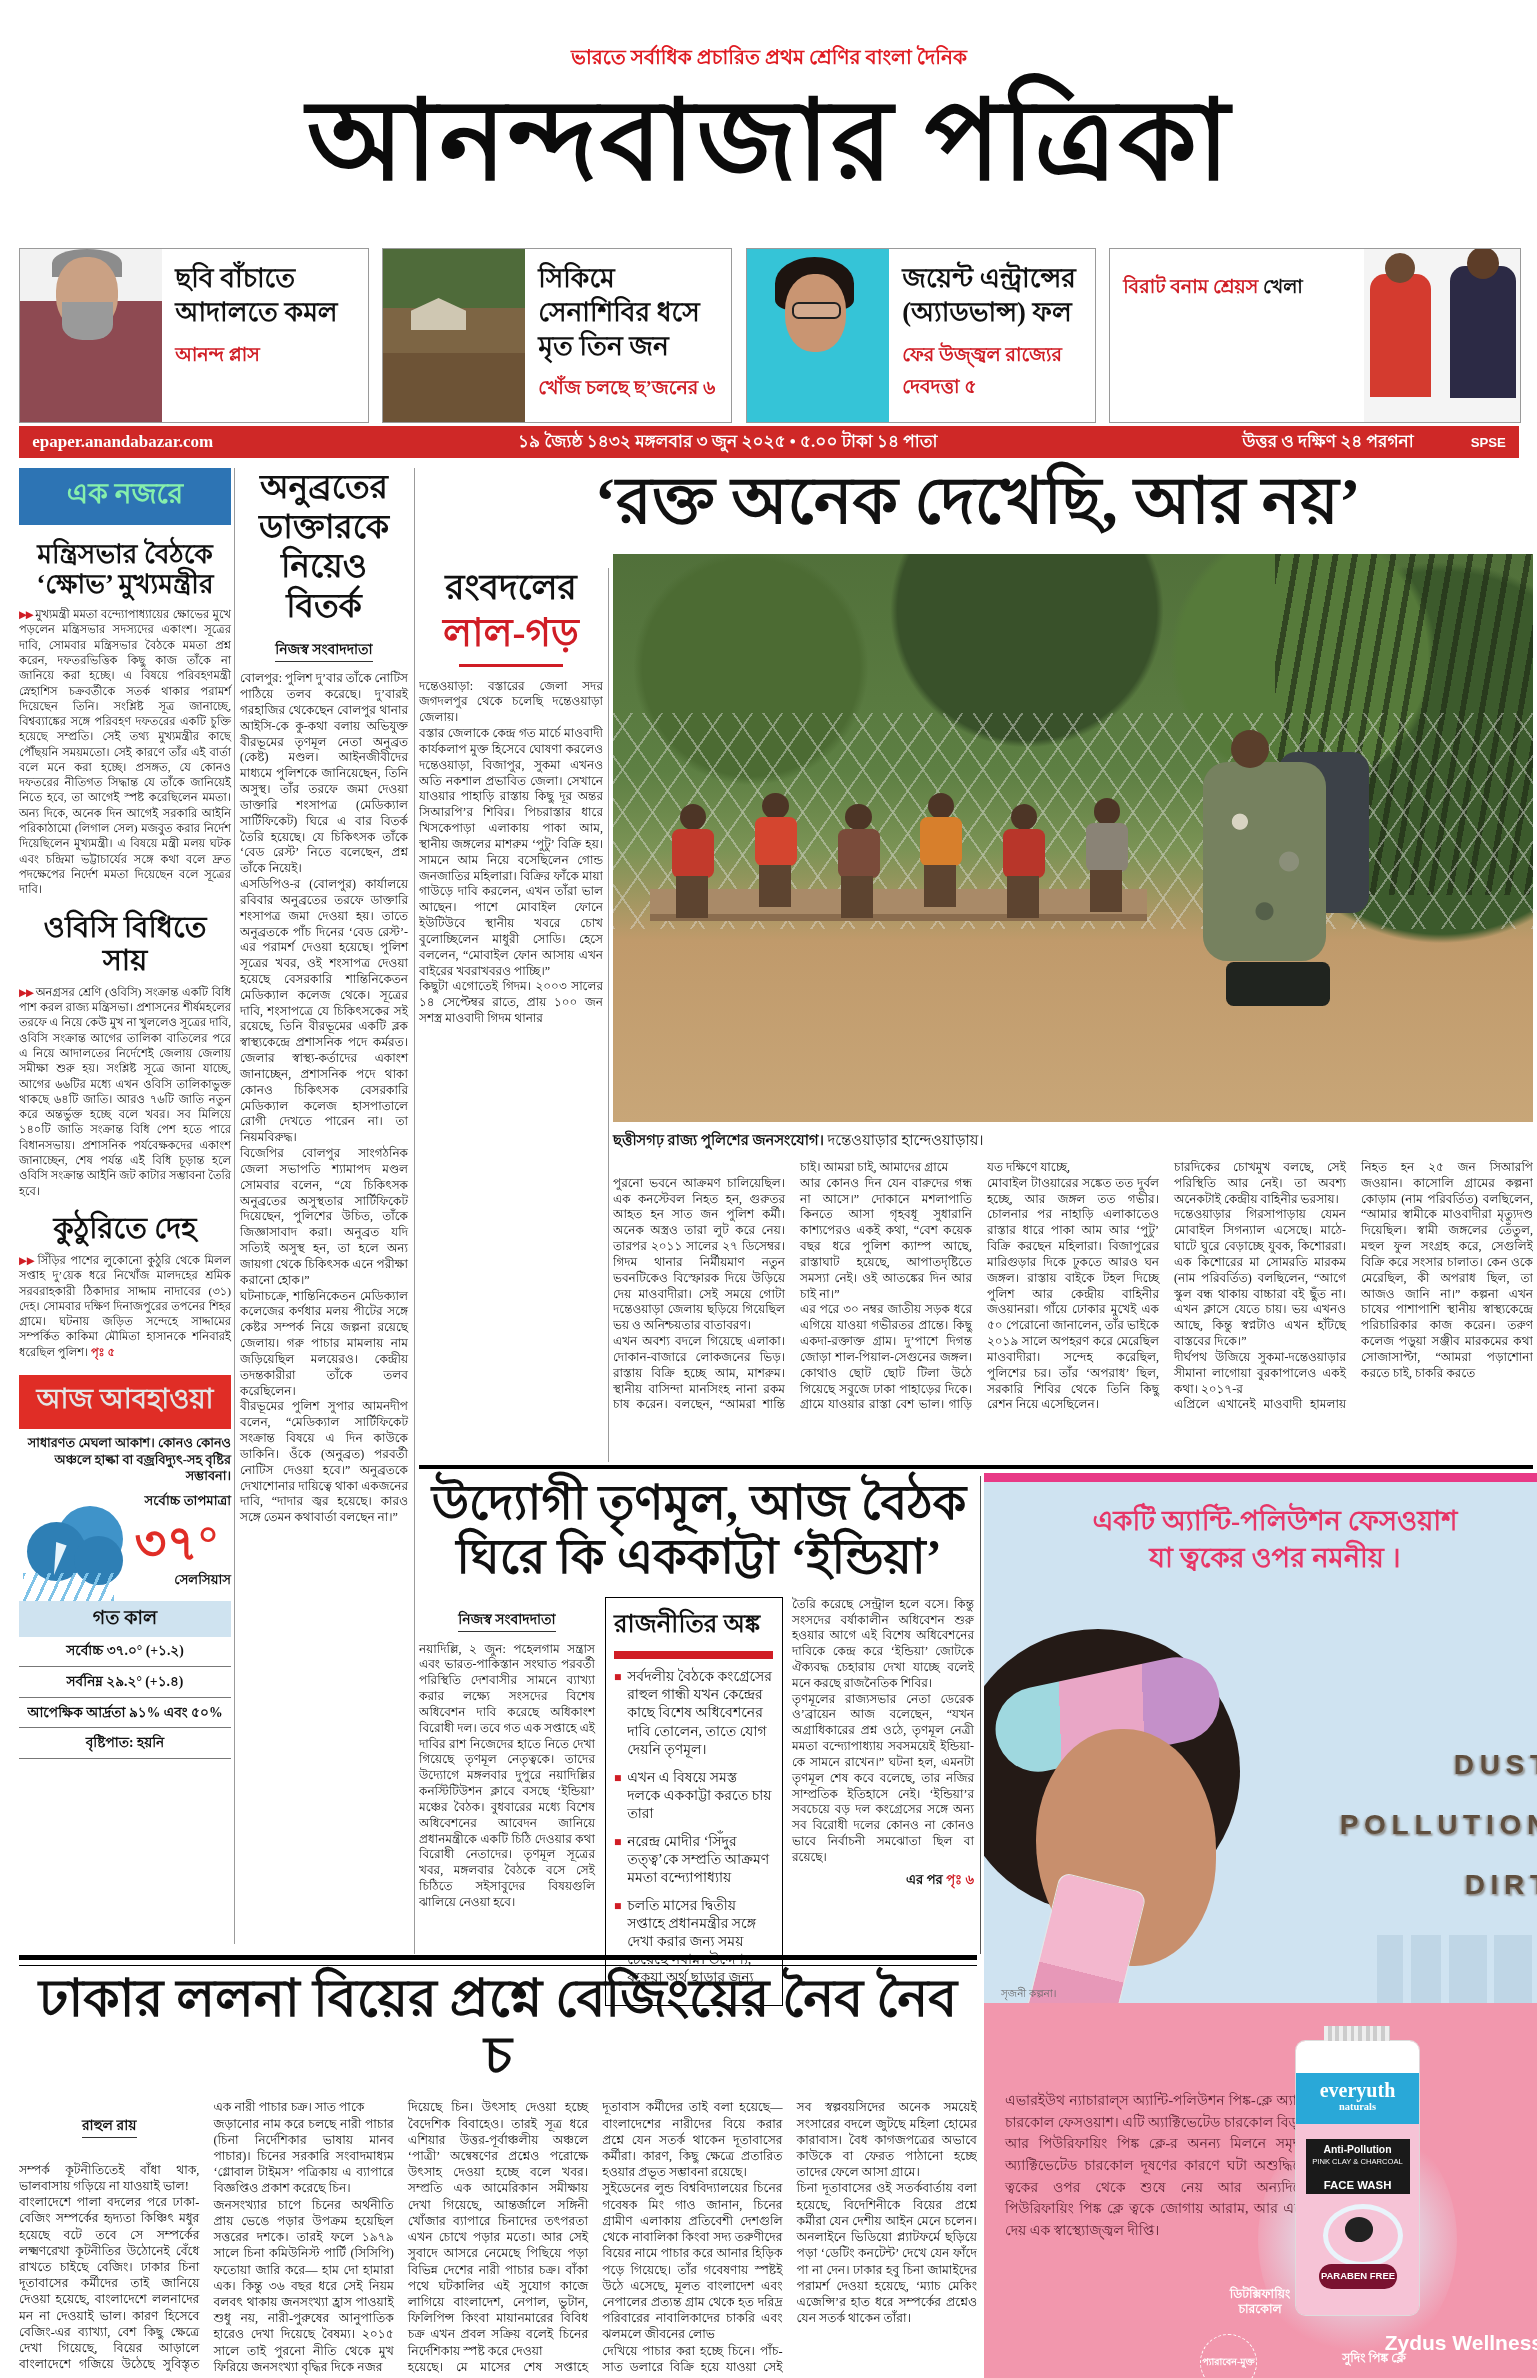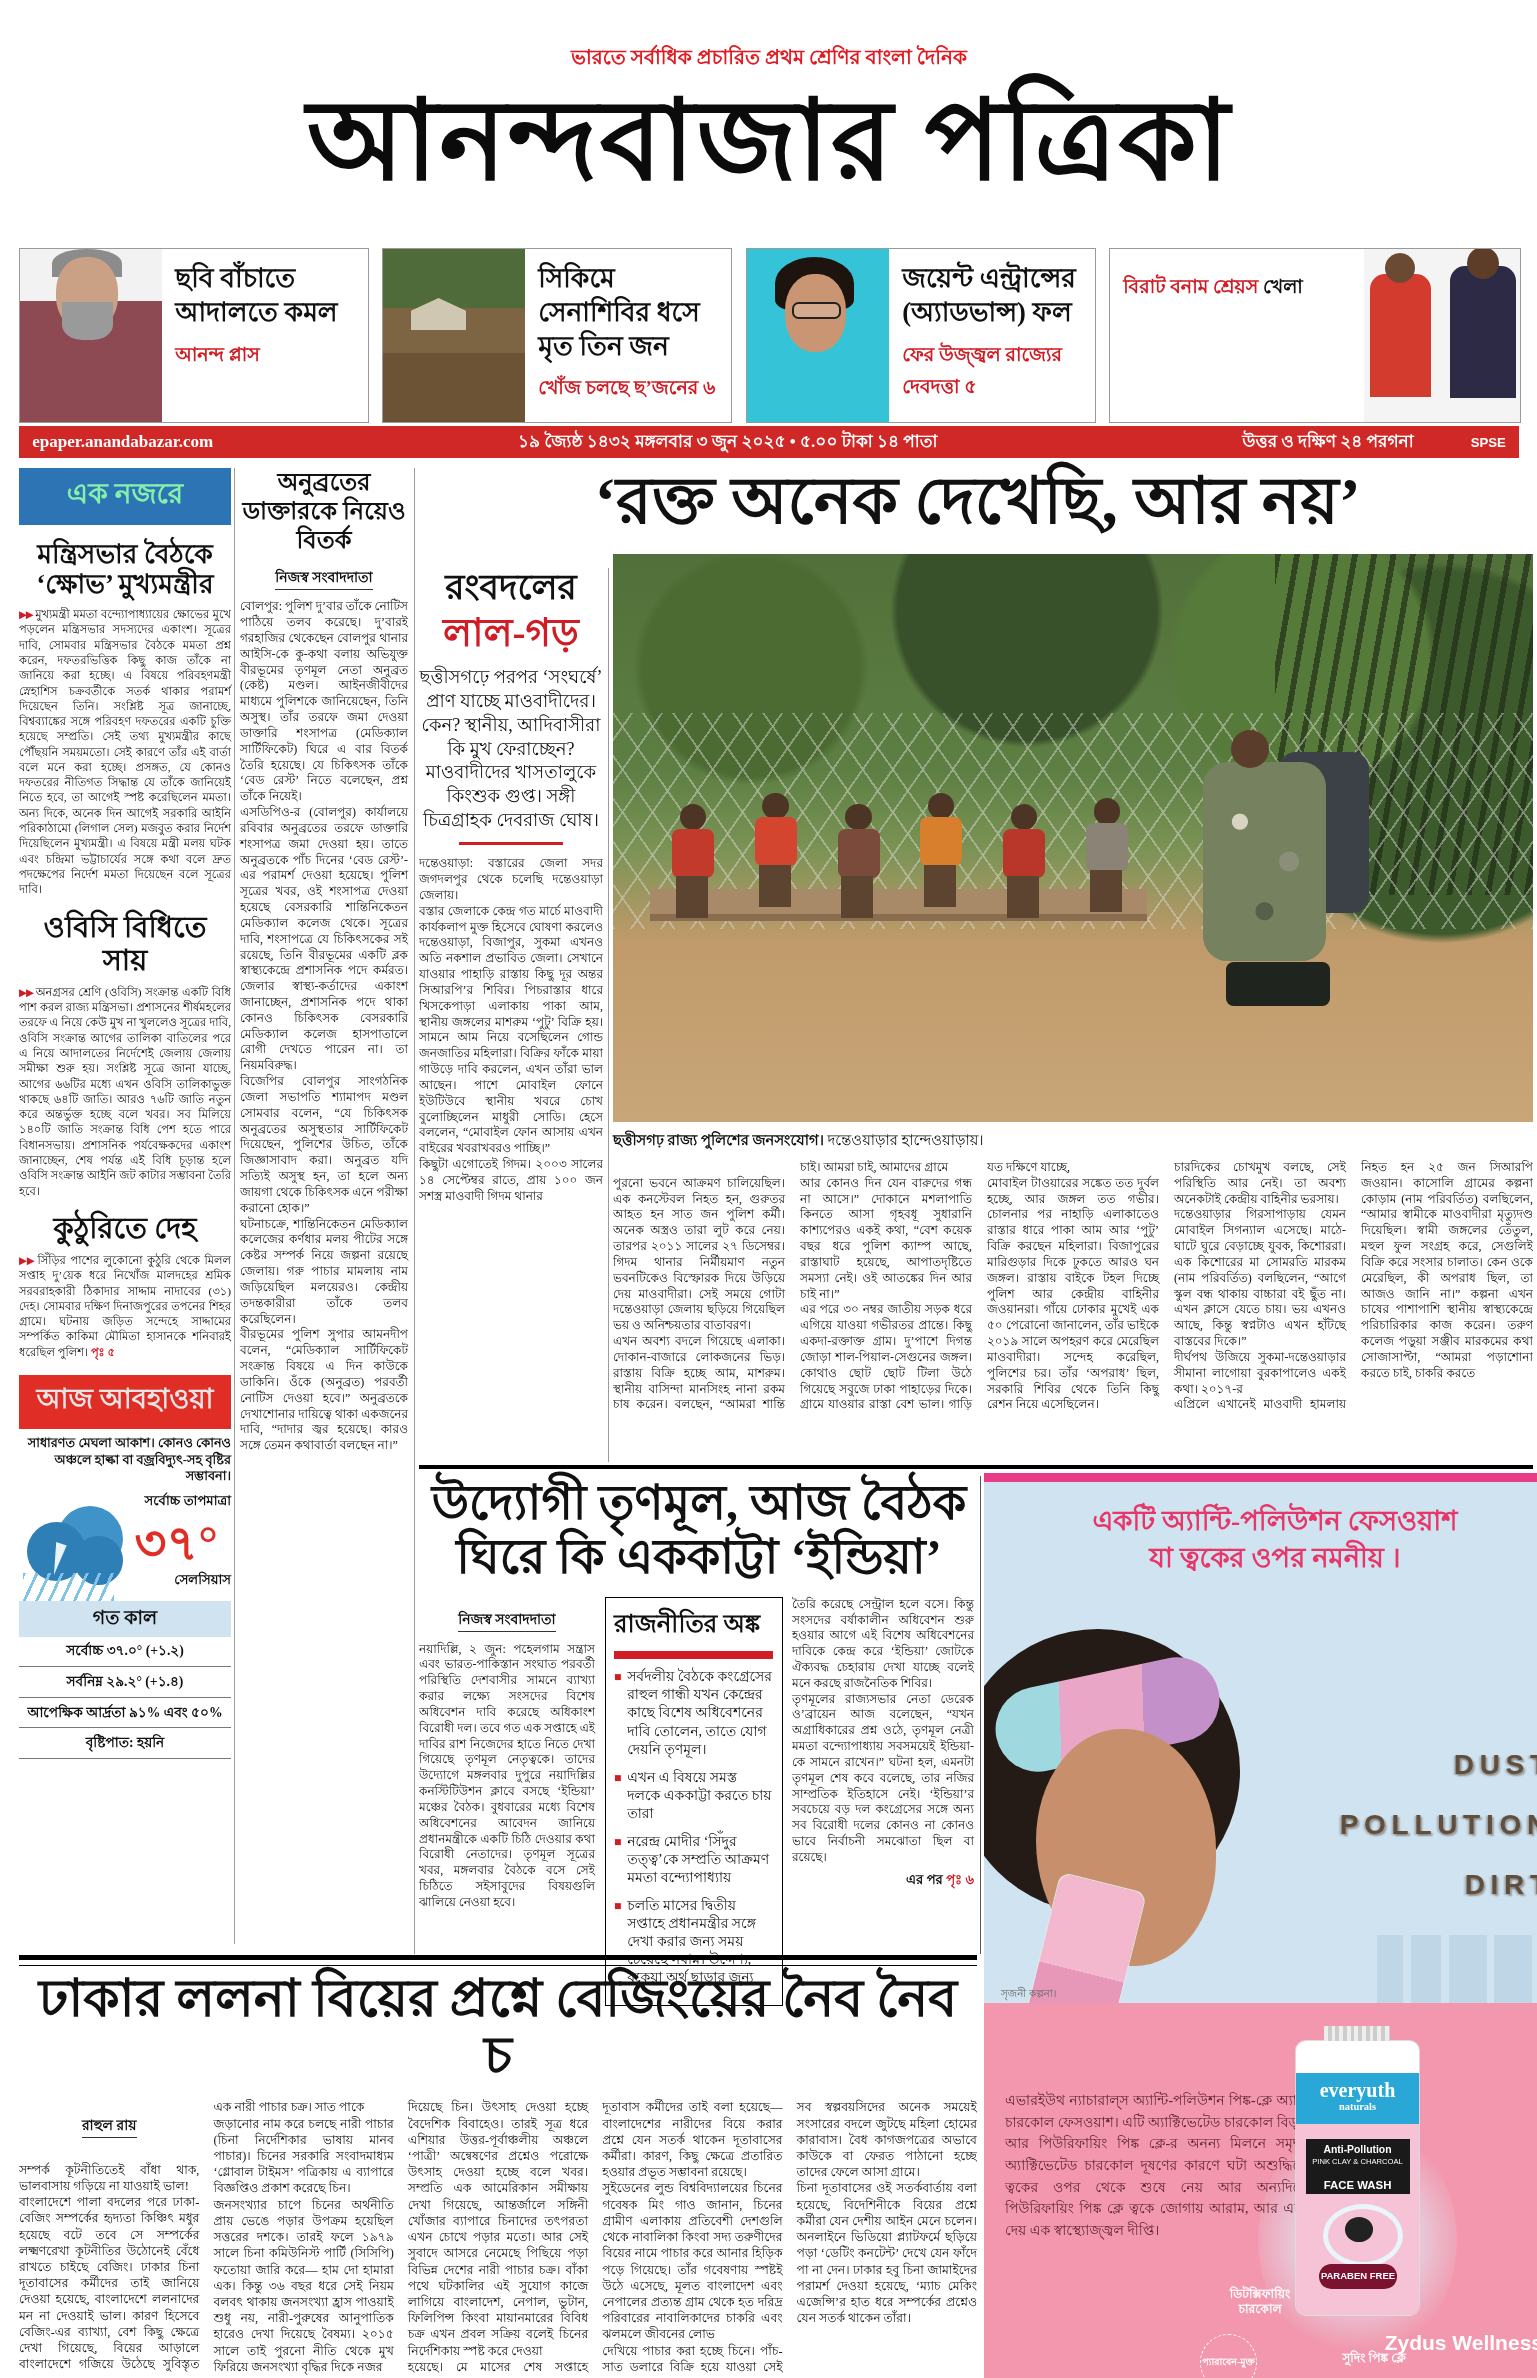--- a/index.html
+++ b/index.html
@@ -43,21 +43,21 @@
   .wc3{position:absolute;left:55px;top:42px;width:49px;height:49px;border-radius:50%;background:#2e7fb5;}
   .wbolt{position:absolute;left:32px;top:49px;width:0;height:0;border-left:8.5px solid transparent;border-right:3.8px solid transparent;border-top:32px solid #e8f4fb;transform:rotate(18deg);}
   .wrain{position:absolute;left:3.8px;top:79px;width:91px;height:28px;background:repeating-linear-gradient(115deg,#7fc3e8 0 2.8px,transparent 2.8px 11.4px);}
   .w-maxlabel{position:absolute;right:0;top:1.9px;font-size:13.2px;font-weight:bold;}
   .w-temp{position:absolute;right:13.2px;top:17px;font-size:49px;font-weight:bold;color:#e02d26;}
   .w-unit{position:absolute;right:0;top:81px;font-size:13.2px;font-weight:bold;}
   .w-yday{background:#cfe3f0;font-weight:bold;font-size:19px;text-align:center;padding:1.9px 0;}
   .w-row{font-size:13.7px;font-weight:bold;text-align:center;border-bottom:0.9px solid #777;padding:2.8px 0;}
   
   #anubrata{top:468px;left:240px;width:168px;}
-  .an-h{font-size:24px;font-weight:bold;text-align:center;line-height:1.2;}
+  .an-h{font-size:33px;font-weight:bold;text-align:center;line-height:1.2;}
   .byline{display:block;text-align:center;font-size:14px;font-weight:bold;margin:11.4px auto 9.5px;}
   .byline .inner{border-bottom:1.9px solid #333;padding-bottom:3.8px;}
   
   #main-head{top:466px;left:419px;width:1117px;font-size:65px;font-weight:bold;text-align:center;line-height:1.1;}
   #maoist-col{top:568px;left:419px;width:184px;height:901px;overflow:hidden;}
   .sf-black{font-size:35px;font-weight:bold;text-align:center;line-height:1.15;}
   .sf-red{font-size:39px;font-weight:bold;color:#d01d25;text-align:center;line-height:1.1;margin-top:3.8px;}
   .mao-intro{font-size:18px;text-align:center;line-height:1.32;margin-top:11.4px;}
   .red-rule{width:104px;height:2.8px;background:#d01d25;margin:9.5px auto 11.4px;}
   
@@ -275,21 +275,20 @@
 বিজেপির বোলপুর সাংগঠনিক জেলা সভাপতি শ্যামাপদ মণ্ডল সোমবার বলেন, “যে চিকিৎসক অনুব্রতের অসুস্থতার সার্টিফিকেট দিয়েছেন, পুলিশের উচিত, তাঁকে জিজ্ঞাসাবাদ করা। অনুব্রত যদি সত্যিই অসুস্থ হন, তা হলে অন্য জায়গা থেকে চিকিৎসক এনে পরীক্ষা করানো হোক।”
 ঘটনাচক্রে, শান্তিনিকেতন মেডিক্যাল কলেজের কর্ণধার মলয় পীটের সঙ্গে কেষ্টর সম্পর্ক নিয়ে জল্পনা রয়েছে জেলায়। গরু পাচার মামলায় নাম জড়িয়েছিল মলয়েরও। কেন্দ্রীয় তদন্তকারীরা তাঁকে তলব করেছিলেন।
 বীরভূমের পুলিশ সুপার আমনদীপ বলেন, “মেডিক্যাল সার্টিফিকেট সংক্রান্ত বিষয়ে এ দিন কাউকে ডাকিনি। ওঁকে (অনুব্রত) পরবর্তী নোটিস দেওয়া হবে।” অনুব্রতকে দেখাশোনার দায়িত্বে থাকা একজনের দাবি, “দাদার জ্বর হয়েছে। কারও সঙ্গে তেমন কথাবার্তা বলছেন না।”</div>
   </div>
 
   <div class="abs" id="main-head">‘রক্ত অনেক দেখেছি, আর নয়’</div>
 
   <div class="abs" id="maoist-col">
     <div class="sf-black">রংবদলের</div>
     <div class="sf-red">লাল-গড়</div>
-    <div class="mao-intro">ছত্তীসগঢ়ে পরপর ‘সংঘর্ষে’ প্রাণ যাচ্ছে মাওবাদীদের। কেন? স্থানীয়, আদিবাসীরা কি মুখ ফেরাচ্ছেন? মাওবাদীদের খাসতালুকে কিংশুক গুপ্ত। সঙ্গী চিত্রগ্রাহক দেবরাজ ঘোষ।</div>
     <div class="red-rule"></div>
     <div class="jtext">দন্তেওয়াড়া: বস্তারের জেলা সদর জগদলপুর থেকে চলেছি দন্তেওয়াড়া জেলায়।
 বস্তার জেলাকে কেন্দ্র গত মার্চে মাওবাদী কার্যকলাপ মুক্ত হিসেবে ঘোষণা করলেও দন্তেওয়াড়া, বিজাপুর, সুকমা এখনও অতি নকশাল প্রভাবিত জেলা। সেখানে যাওয়ার পাহাড়ি রাস্তায় কিছু দূর অন্তর সিআরপি’র শিবির। পিচরাস্তার ধারে খিসকেপাড়া এলাকায় পাকা আম, স্থানীয় জঙ্গলের মাশরুম ‘পুটু’ বিক্রি হয়। সামনে আম নিয়ে বসেছিলেন গোন্ড জনজাতির মহিলারা। বিক্রির ফাঁকে মায়া গাউড়ে দাবি করলেন, এখন তাঁরা ভাল আছেন। পাশে মোবাইল ফোনে ইউটিউবে স্থানীয় খবরে চোখ বুলোচ্ছিলেন মাধুরী সোডি। হেসে বললেন, “মোবাইল ফোন আসায় এখন বাইরের খবরাখবরও পাচ্ছি।”
 কিছুটা এগোতেই গিদম। ২০০৩ সালের ১৪ সেপ্টেম্বর রাতে, প্রায় ১০০ জন সশস্ত্র মাওবাদী গিদম থানার</div>
   </div>
 
   <div class="abs" id="photo">
     <div class="palm"></div>
     <div class="fence"></div>
     <div class="bench"></div>

